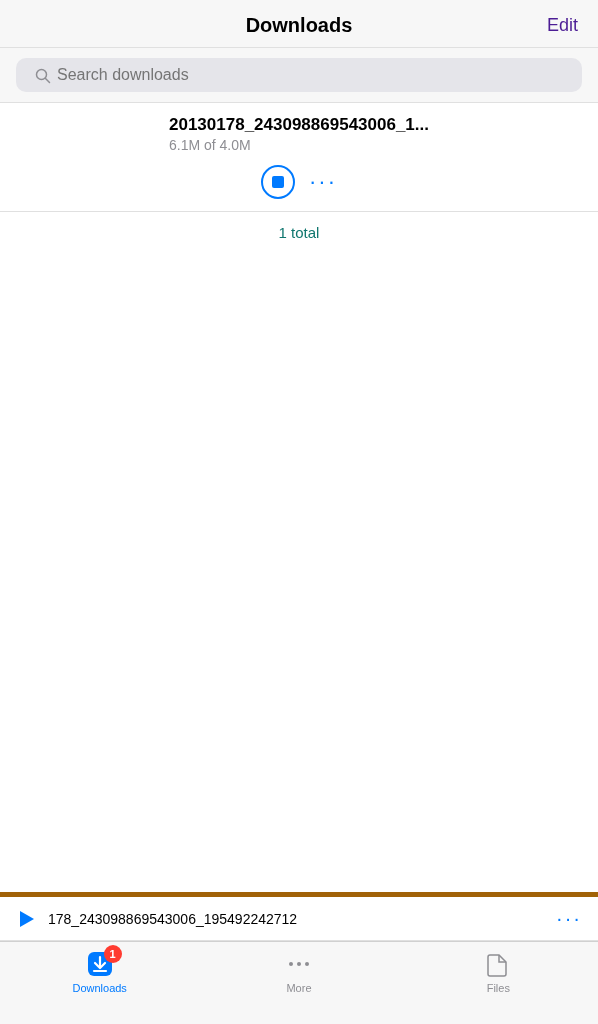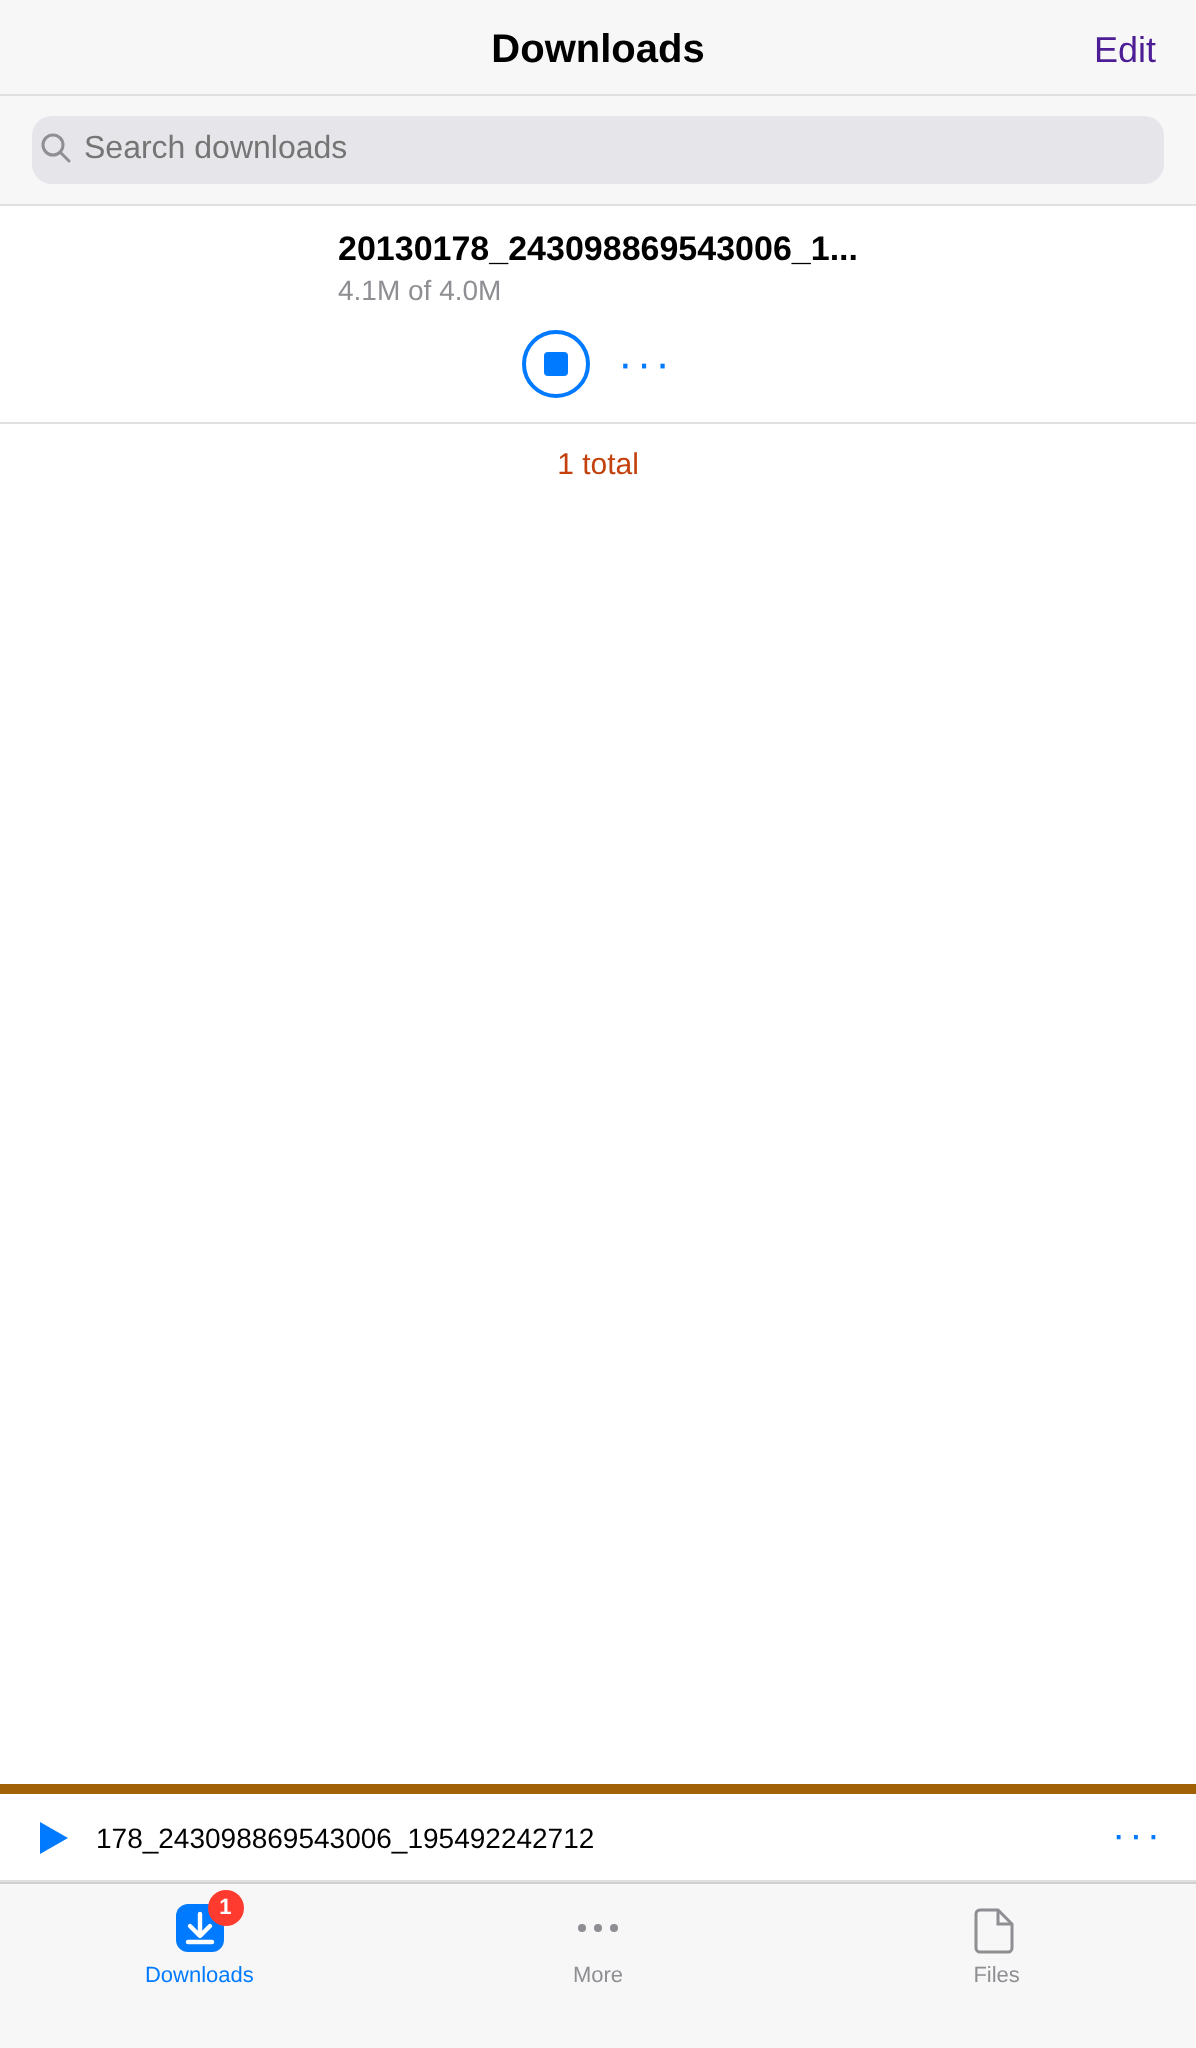--- a/index.html
+++ b/index.html
@@ -43,24 +43,24 @@
     }
 
     
     .search-bar-container {
       padding: 10px 16px;
       background: #f7f7f7;
       border-bottom: 1px solid #e0e0e0;
     }
     .search-bar {
       display: flex;
-      align-items: flex-start;
+      align-items: flex-end;
       background: #e5e5ea;
       border-radius: 10px;
-      padding: 8px 4px;
+      padding: 8px 19px;
       gap: 6px;
     }
     .search-icon-wrap {
       color: #8e8e93;
       font-size: 15px;
     }
     .search-input {
       background: transparent;
       border: none;
       outline: none;
@@ -124,21 +124,21 @@
       font-size: 22px;
       cursor: pointer;
       letter-spacing: 2px;
       line-height: 1;
     }
 
     
     .total-label {
       text-align: center;
       font-size: 15px;
-      color: #c2410c;
+      color: #0f766e;
       padding: 12px 0;
       background: #fff;
     }
 
     
     .mini-player {
       position: absolute;
       bottom: 83px;
       left: 0;
       right: 0;
@@ -245,21 +245,21 @@
         <line x1="10.5" y1="10.5" x2="14.5" y2="14.5" stroke="#8e8e93" stroke-width="1.5" stroke-linecap="round"></line>
       </svg>
     </div>
     <input class="search-input" type="text" placeholder="Search downloads" style="">
   </div>
 </div>
 
 <div class="download-item">
   <div class="download-info">
     <div class="download-filename">20130178_243098869543006_1...</div>
-    <div class="download-size">4.1M of 4.0M</div>
+    <div class="download-size">6.1M of 4.0M</div>
   </div>
   <div class="download-actions">
     <div class="stop-btn">
       <div class="stop-icon"></div>
     </div>
     <div class="more-btn">···</div>
   </div>
 </div>
 
 <div class="total-label">1 total</div>

